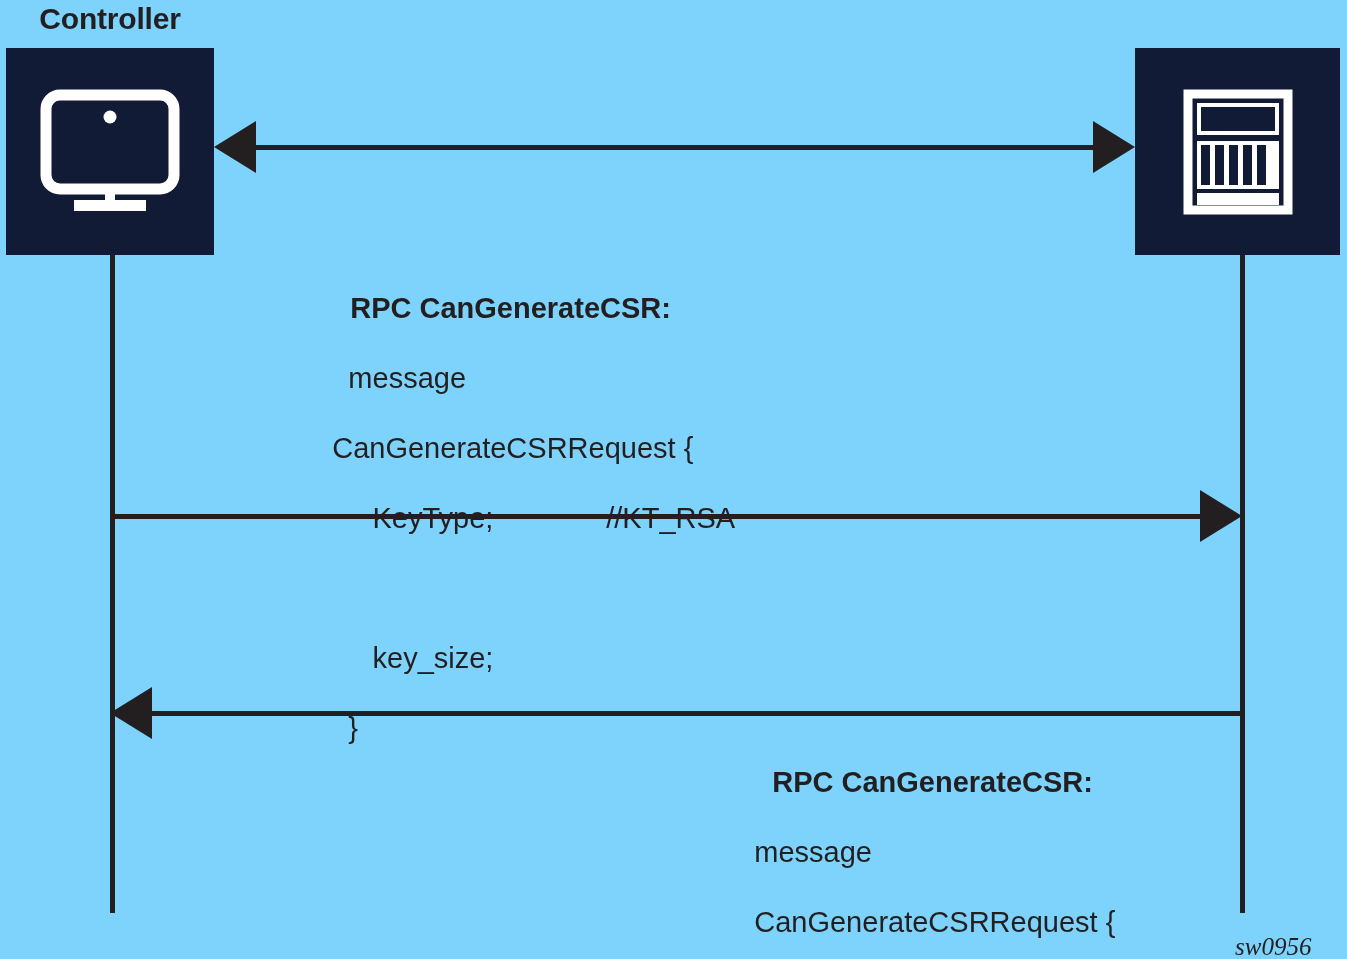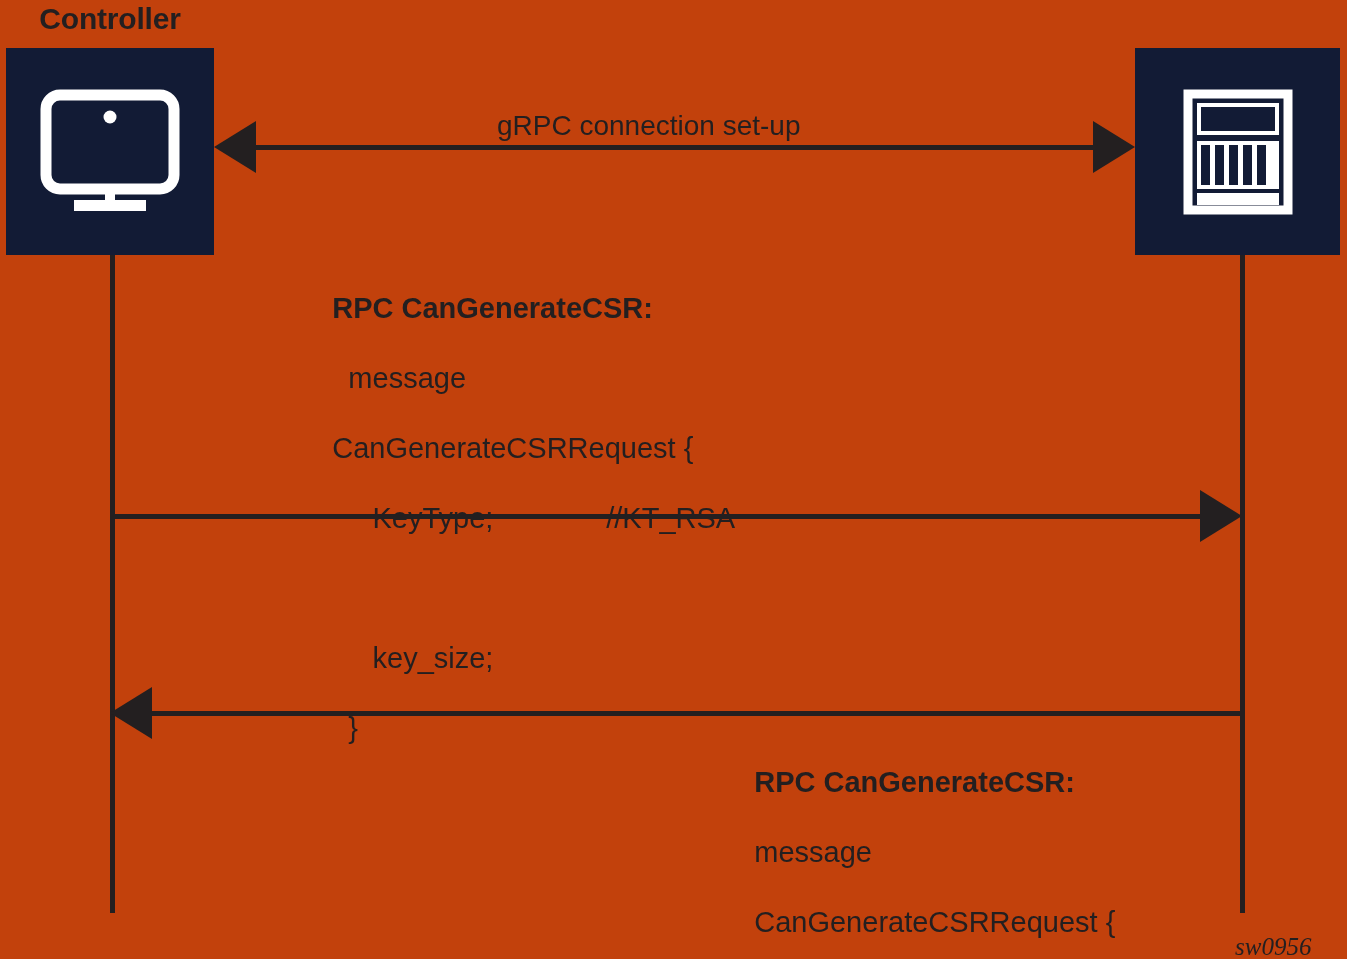--- a/index.html
+++ b/index.html
@@ -8,21 +8,21 @@
     background: #ffffff;
   }
   body {
     font-family: "Liberation Sans", sans-serif;
     color: #231f20;
   }
   #diagram {
     position: relative;
     width: 1347px;
     height: 959px;
-    background: #c2410c;
+    background: #7dd3fc;
     overflow: hidden;
   }
 
   
   .node-title {
     position: absolute;
     font-size: 30px;
     font-weight: bold;
     color: #231f20;
     text-align: center;
@@ -76,20 +76,21 @@
   }
   .msg-block {
     position: absolute;
     font-size: 29px;
     line-height: 35px;
     color: #231f20;
     white-space: pre;
   }
   .msg-block .hdr {
     font-weight: bold;
+    margin-left: 18px;
   }
   .figure-id {
     position: absolute;
     font-family: "Liberation Serif", serif;
     font-style: italic;
     font-size: 25px;
     color: #231f20;
     margin-top: 18px;
   }
 </style>
@@ -126,21 +127,20 @@
         <rect x="46" y="56" width="9" height="40" fill="#121b35"></rect>
         <rect x="60" y="56" width="9" height="40" fill="#121b35"></rect>
         <rect x="74" y="56" width="9" height="40" fill="#121b35"></rect>
         <rect x="14" y="104" width="82" height="12" fill="#ffffff"></rect>
       </svg>
     </span>
   </div>
 
   <div class="lifeline" style="left:1240px; top:255px; height:658px;"></div>
 
-  <div class="arrow-label" style="left:497px; top:110px;">gRPC connection set-up</div>
 
   <div class="msg-line" style="left:240px; top:145px; width:870px;"></div>
   <div class="arrow-head left" style="left:214px; top:121px;"></div>
   <div class="arrow-head right" style="left:1093px; top:121px;"></div>
 
   <div class="msg-block" style="left:300px; top:256px;">
     <span class="hdr">RPC CanGenerateCSR:</span><br>
     <span>  message</span><br>
     <span>CanGenerateCSRRequest {</span><br>
     <span>     KeyType;              //KT_RSA</span><br>

